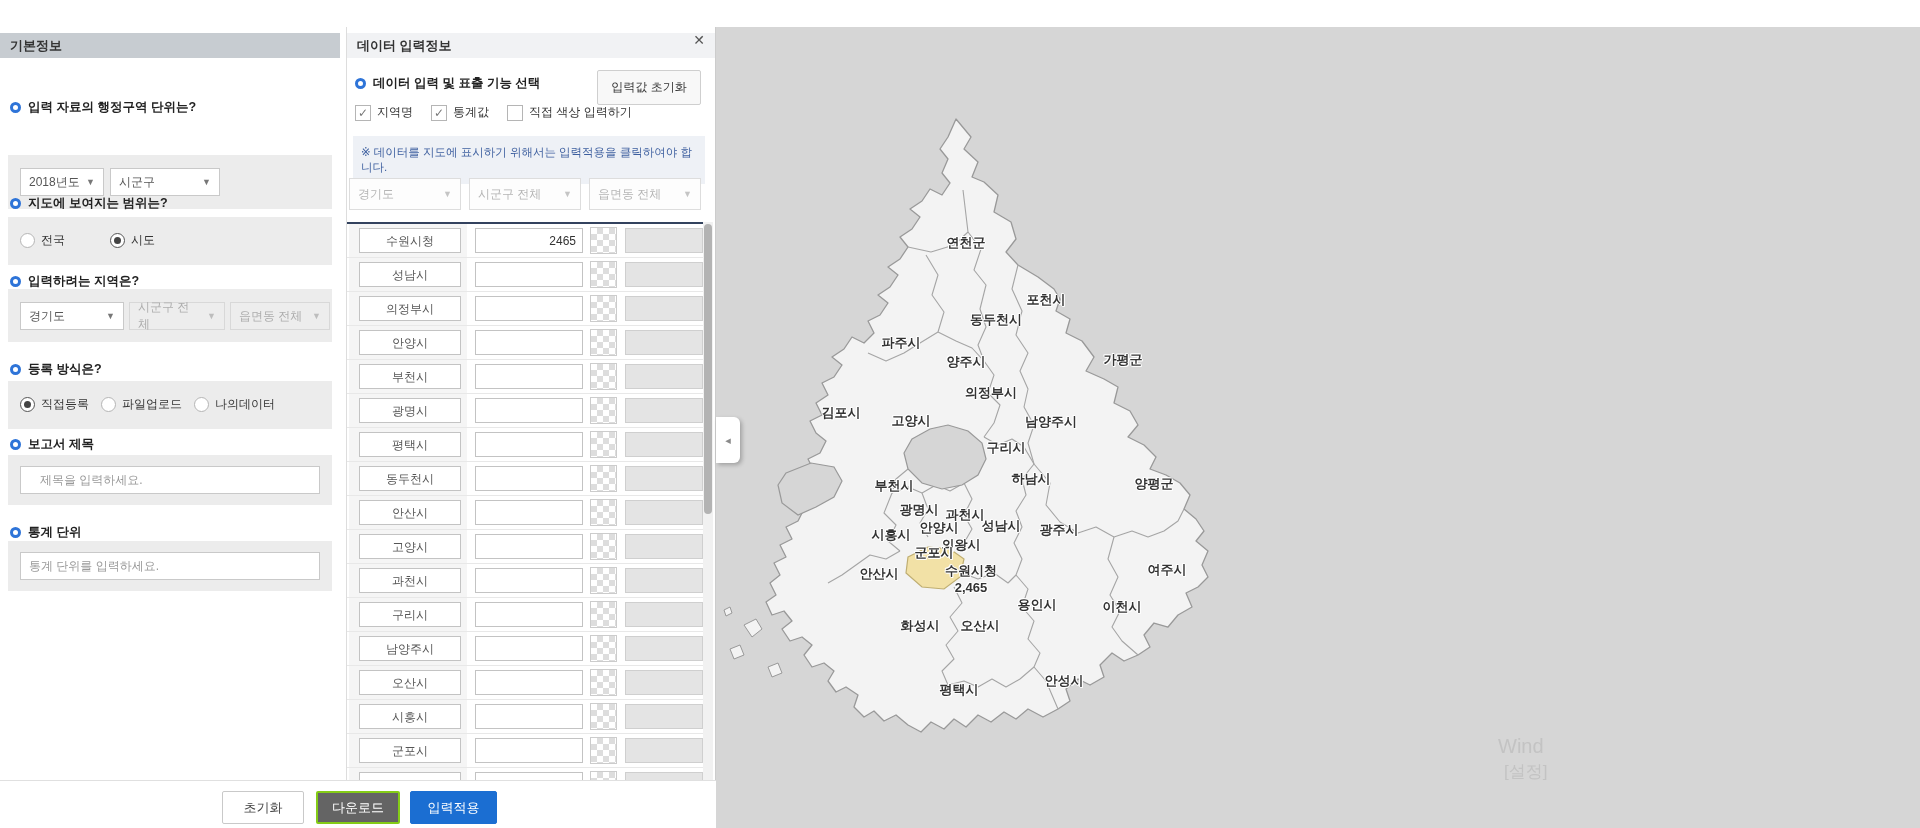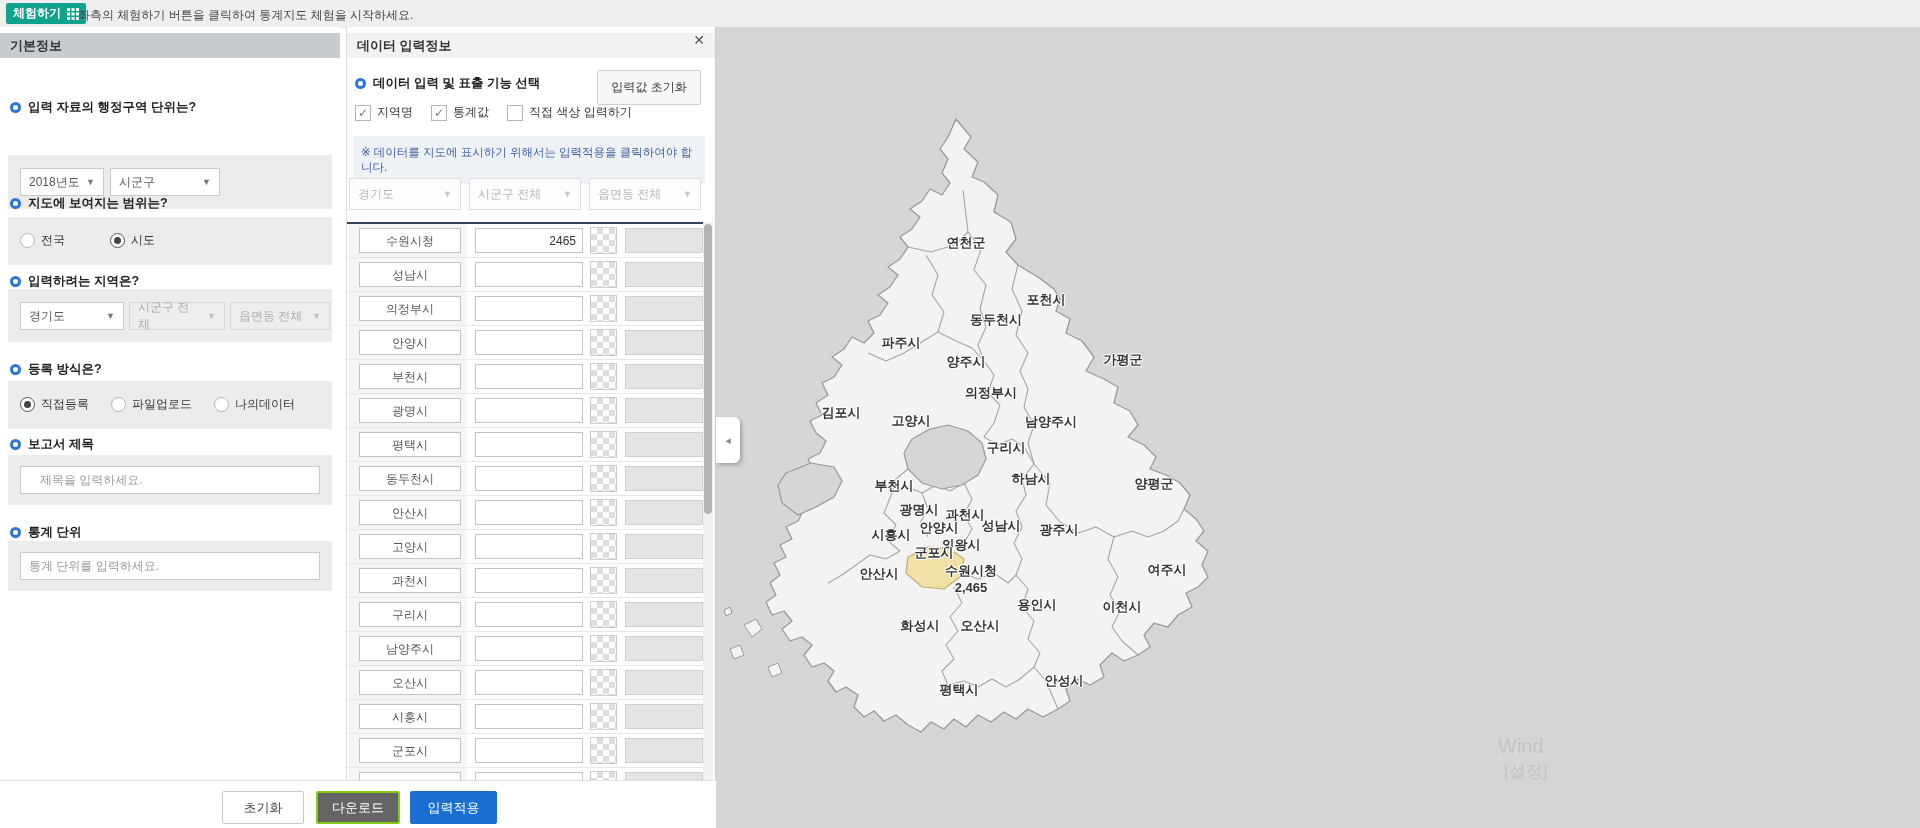--- a/index.html
+++ b/index.html
@@ -77,39 +77,20 @@
   .maplbl{position:absolute;transform:translate(-50%,-50%);font-size:13px;font-weight:bold;color:#333;white-space:nowrap;
     text-shadow:-1px 0 #fff,1px 0 #fff,0 -1px #fff,0 1px #fff,1px 1px #fff,-1px -1px #fff;text-align:center;line-height:17px;}
   .watermark{position:absolute;left:782px;top:706px;color:#c3c3c3;font-size:20px;line-height:26px;}
   .watermark .wm2{font-size:17px;padding-left:6px;}
 </style>
 </head>
 <body>
 
 <div id="app">
 
-  <div class="topbar">
-    <button class="try-btn">
-      <span>체험하기</span>
-      <svg width="12" height="12" viewBox="0 0 12 12">
-        <g fill="#ffffff">
-          <rect x="0" y="0" width="3" height="3"></rect>
-            <rect x="4.5" y="0" width="3" height="3"></rect>
-            <rect x="9" y="0" width="3" height="3"></rect>
-          <rect x="0" y="4.5" width="3" height="3"></rect>
-            <rect x="4.5" y="4.5" width="3" height="3"></rect>
-            <rect x="9" y="4.5" width="3" height="3"></rect>
-          <rect x="0" y="9" width="3" height="3"></rect>
-            <rect x="4.5" y="9" width="3" height="3"></rect>
-            <rect x="9" y="9" width="3" height="3"></rect>
-        </g>
-      </svg>
-    </button>
-    <div class="topbar-hint">좌측의 체험하기 버튼을 클릭하여 통계지도 체험을 시작하세요.</div>
-  </div>
 
   <div class="sidebar">
     <div class="panel-head">기본정보</div>
 
     <div class="q" style="top:72px;">
       <span class="bullet"></span>
       <span>입력 자료의 행정구역 단위는?</span>
     </div>
     <div class="graybox" style="top:96px;height:54px;margin-top:32px;">
       <div class="dd" style="position:absolute;left:12px;top:13px;width:84px;">
@@ -158,21 +139,21 @@
             <span class="arr">▼</span>
           </div>
         </div>
     </div>
 
     <div class="q" style="top:334px;">
       <span class="bullet"></span>
       <span>등록 방식은?</span>
     </div>
     <div class="graybox" style="top:354px;height:48px;">
-      <div id="method-radios" style="position:absolute;left:12px;top:15px;display:flex;gap:22px;">
+      <div id="method-radios" style="position:absolute;left:12px;top:15px;display:flex;gap:12px;">
           <label class="radio">
             <span class="rb sel"></span>
             <span>직접등록</span>
           </label>
           <label class="radio">
             <span class="rb"></span>
             <span>파일업로드</span>
           </label>
           <label class="radio">
             <span class="rb"></span>

